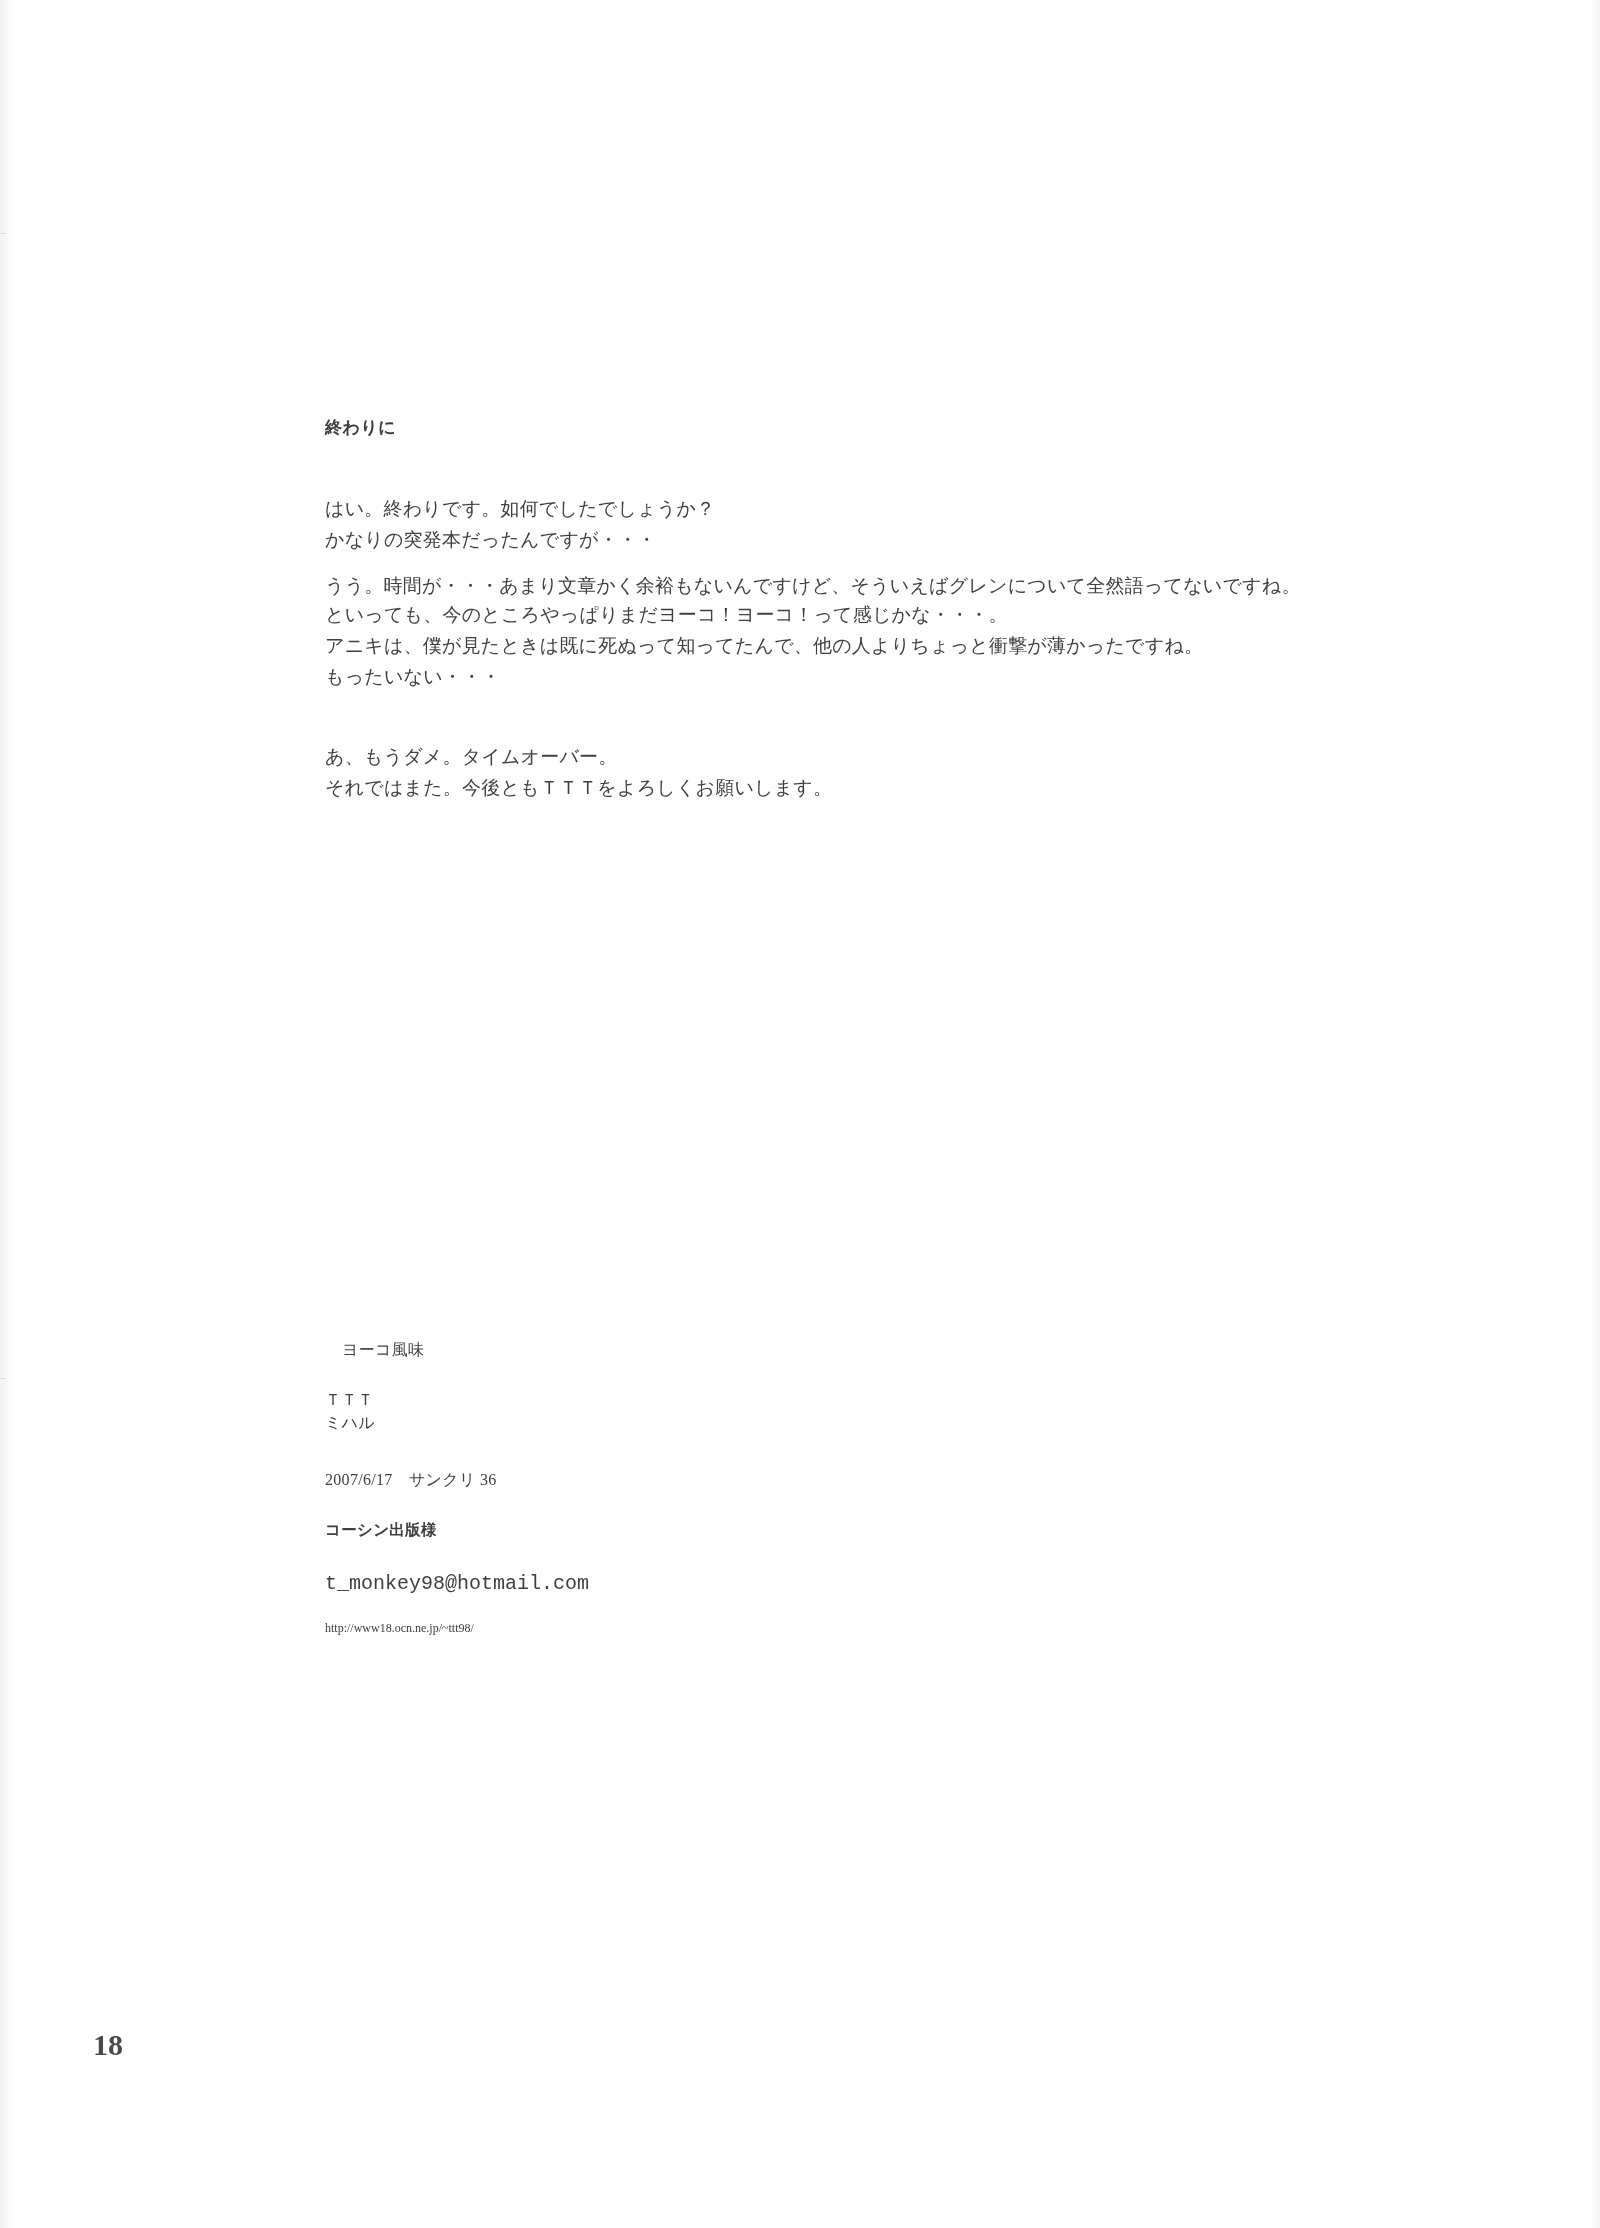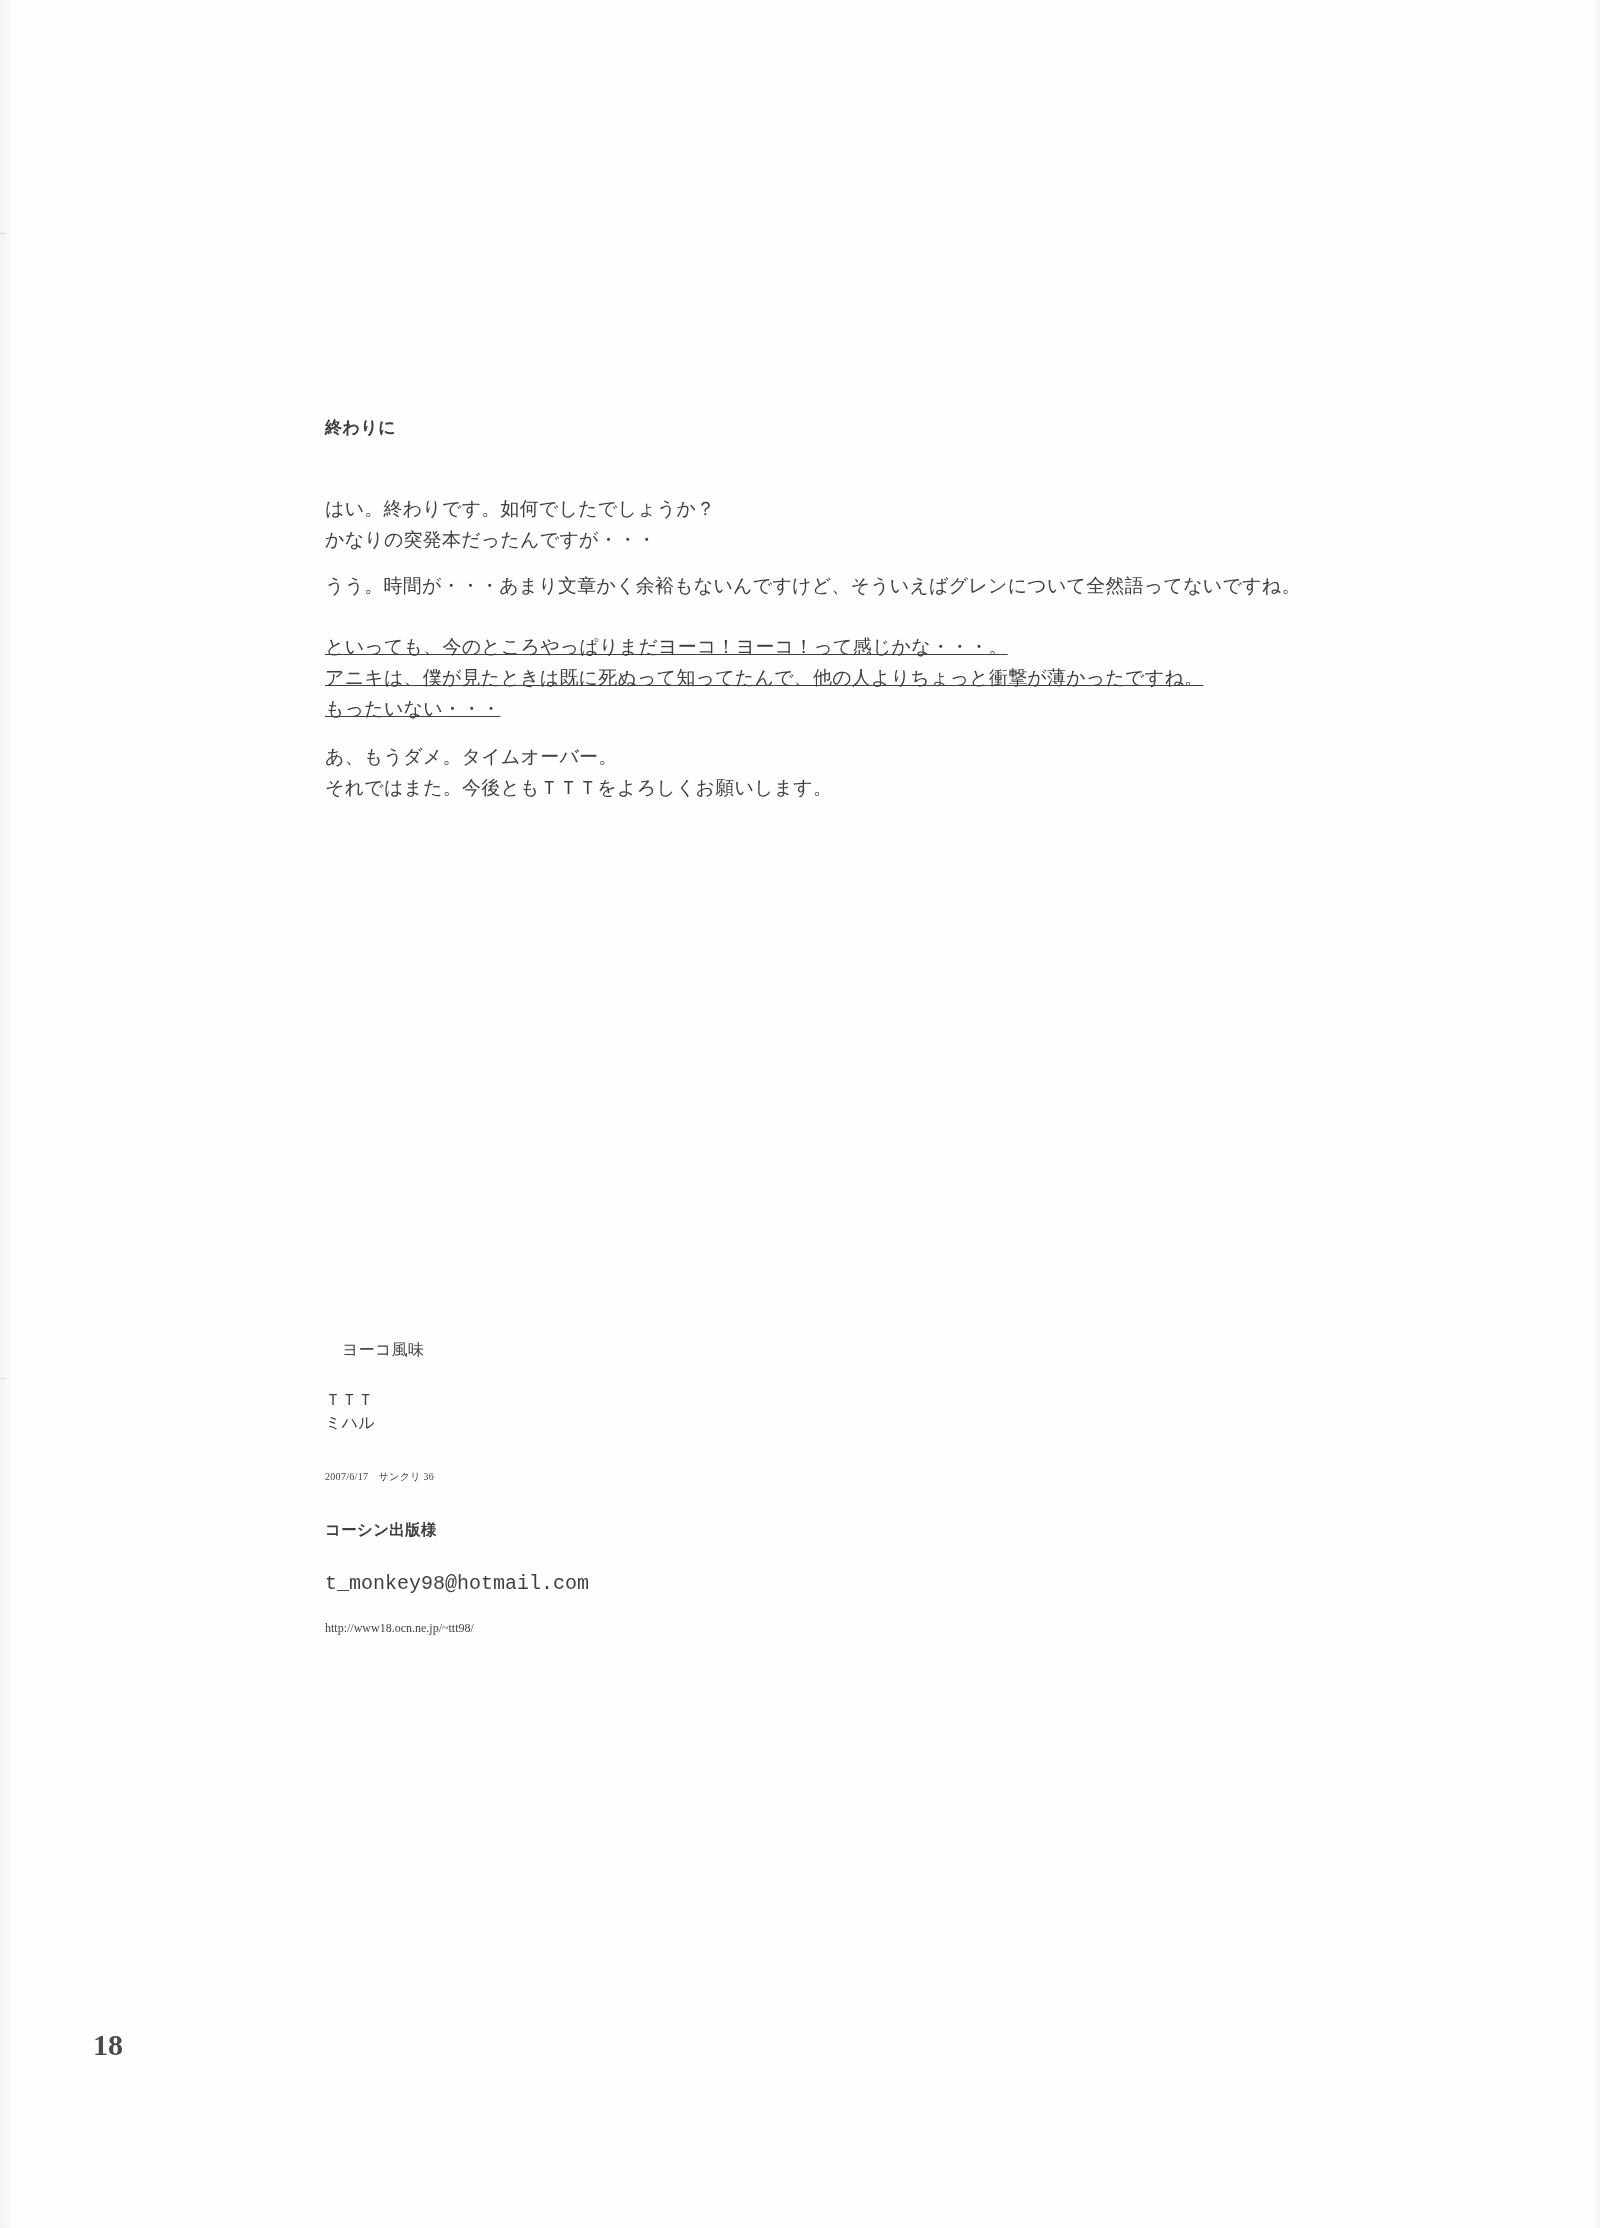--- a/index.html
+++ b/index.html
@@ -53,21 +53,21 @@
     position: absolute;
     left: 325px;
     font-size: 19px;
     color: #3f3f3f;
     line-height: 1.62;
     letter-spacing: 0.2px;
     white-space: pre-line;
   }
   #para-0 { top: 494px; }
   #para-1 { top: 571px; }
-  #para-2 { top: 632px; text-decoration: underline; }
+  #para-2 { top: 600px; }
   #para-3 { top: 742px; }
 
   .colophon {
     position: absolute;
     left: 325px;
     color: #3f3f3f;
     letter-spacing: 0.3px;
   }
   .colophon-title {
     top: 1340px;
@@ -76,21 +76,21 @@
   }
   .colophon-circle {
     top: 1388px;
     font-size: 16px;
     font-family: "Liberation Serif", serif;
     line-height: 1.45;
     white-space: pre-line;
   }
   .colophon-date {
     top: 1470px;
-    font-size: 10px;
+    font-size: 16px;
     font-family: "Liberation Serif", serif;
   }
   .colophon-printer {
     top: 1520px;
     font-size: 15.5px;
     font-family: "Liberation Serif", serif;
     font-weight: bold;
   }
   .colophon-mail {
     top: 1572px;

